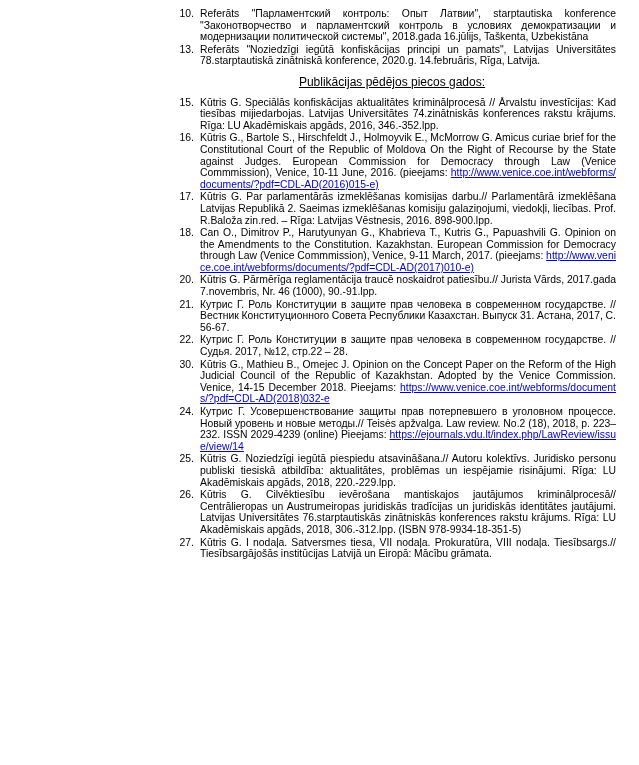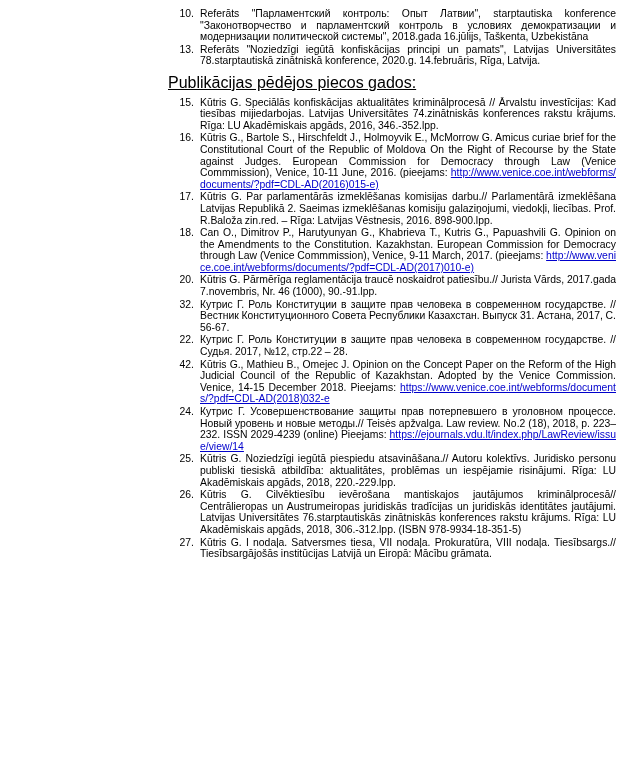--- a/index.html
+++ b/index.html
@@ -46,23 +46,24 @@
   .txt {
     flex: 1 1 auto;
     font-size: 10.4px;
     line-height: 11.6px;
     text-align: justify;
     word-spacing: -0.2px;
     hyphens: none;
   }
   .section-head {
     margin: 10px 0 8px 0;
-    font-size: 16px;
+    font-size: 12px;
     line-height: 11.6px;
     text-decoration: underline;
+    text-align: center;
   }
   .lnk {
     text-decoration: underline;
     color: #0000cc;
     word-break: break-all;
   }
 </style>
 </head>
 <body>
 
@@ -97,29 +98,29 @@
       </li>
       <li class="item">
         <span class="num">18.</span>
         <span class="txt">Can O., Dimitrov P., Harutyunyan G., Khabrieva T., Kutris G., Papuashvili G. Opinion on the Amendments to the Constitution. Kazakhstan. European Commission for Democracy through Law (Venice Commmission), Venice, 9-11 March, 2017. (pieejams: <span class="lnk">http://www.venice.coe.int/webforms/documents/?pdf=CDL-AD(2017)010-e)</span></span>
       </li>
       <li class="item">
         <span class="num">20.</span>
         <span class="txt">Kūtris G. Pārmērīga reglamentācija traucē noskaidrot patiesību.// Jurista Vārds, 2017.gada 7.novembris, Nr. 46 (1000), 90.-91.lpp.</span>
       </li>
       <li class="item">
-        <span class="num">32.</span>
+        <span class="num">21.</span>
         <span class="txt">Кутрис Г. Роль Конституции в защите прав человека в современном государстве. // Вестник Конституционного Совета Республики Казахстан. Выпуск 31. Астана, 2017, С. 56-67.</span>
       </li>
       <li class="item">
         <span class="num">22.</span>
         <span class="txt">Кутрис Г. Роль Конституции в защите прав человека в современном государстве. // Судья. 2017, №12, стр.22 – 28.</span>
       </li>
       <li class="item">
-        <span class="num">42.</span>
+        <span class="num">30.</span>
         <span class="txt">Kūtris G., Mathieu B., Omejec J. Opinion on the Concept Paper on the Reform of the High Judicial Council of the Republic of Kazakhstan. Adopted by the Venice Commission. Venice, 14-15 December 2018. Pieejams: <span class="lnk">https://www.venice.coe.int/webforms/documents/?pdf=CDL-AD(2018)032-e</span></span>
       </li>
       <li class="item">
         <span class="num">24.</span>
         <span class="txt">Кутрис Г. Усовершенствование защиты прав потерпевшего в уголовном процессе. Новый уровень и новые методы.// Teisės apžvalga. Law review. No.2 (18), 2018, p. 223–232. ISSN 2029-4239 (online) Pieejams: <span class="lnk">https://ejournals.vdu.lt/index.php/LawReview/issue/view/14</span></span>
       </li>
       <li class="item">
         <span class="num">25.</span>
         <span class="txt">Kūtris G. Noziedzīgi iegūtā piespiedu atsavināšana.// Autoru kolektīvs. Juridisko personu publiski tiesiskā atbildība: aktualitātes, problēmas un iespējamie risinājumi. Rīga: LU Akadēmiskais apgāds, 2018, 220.-229.lpp.</span>
       </li>

